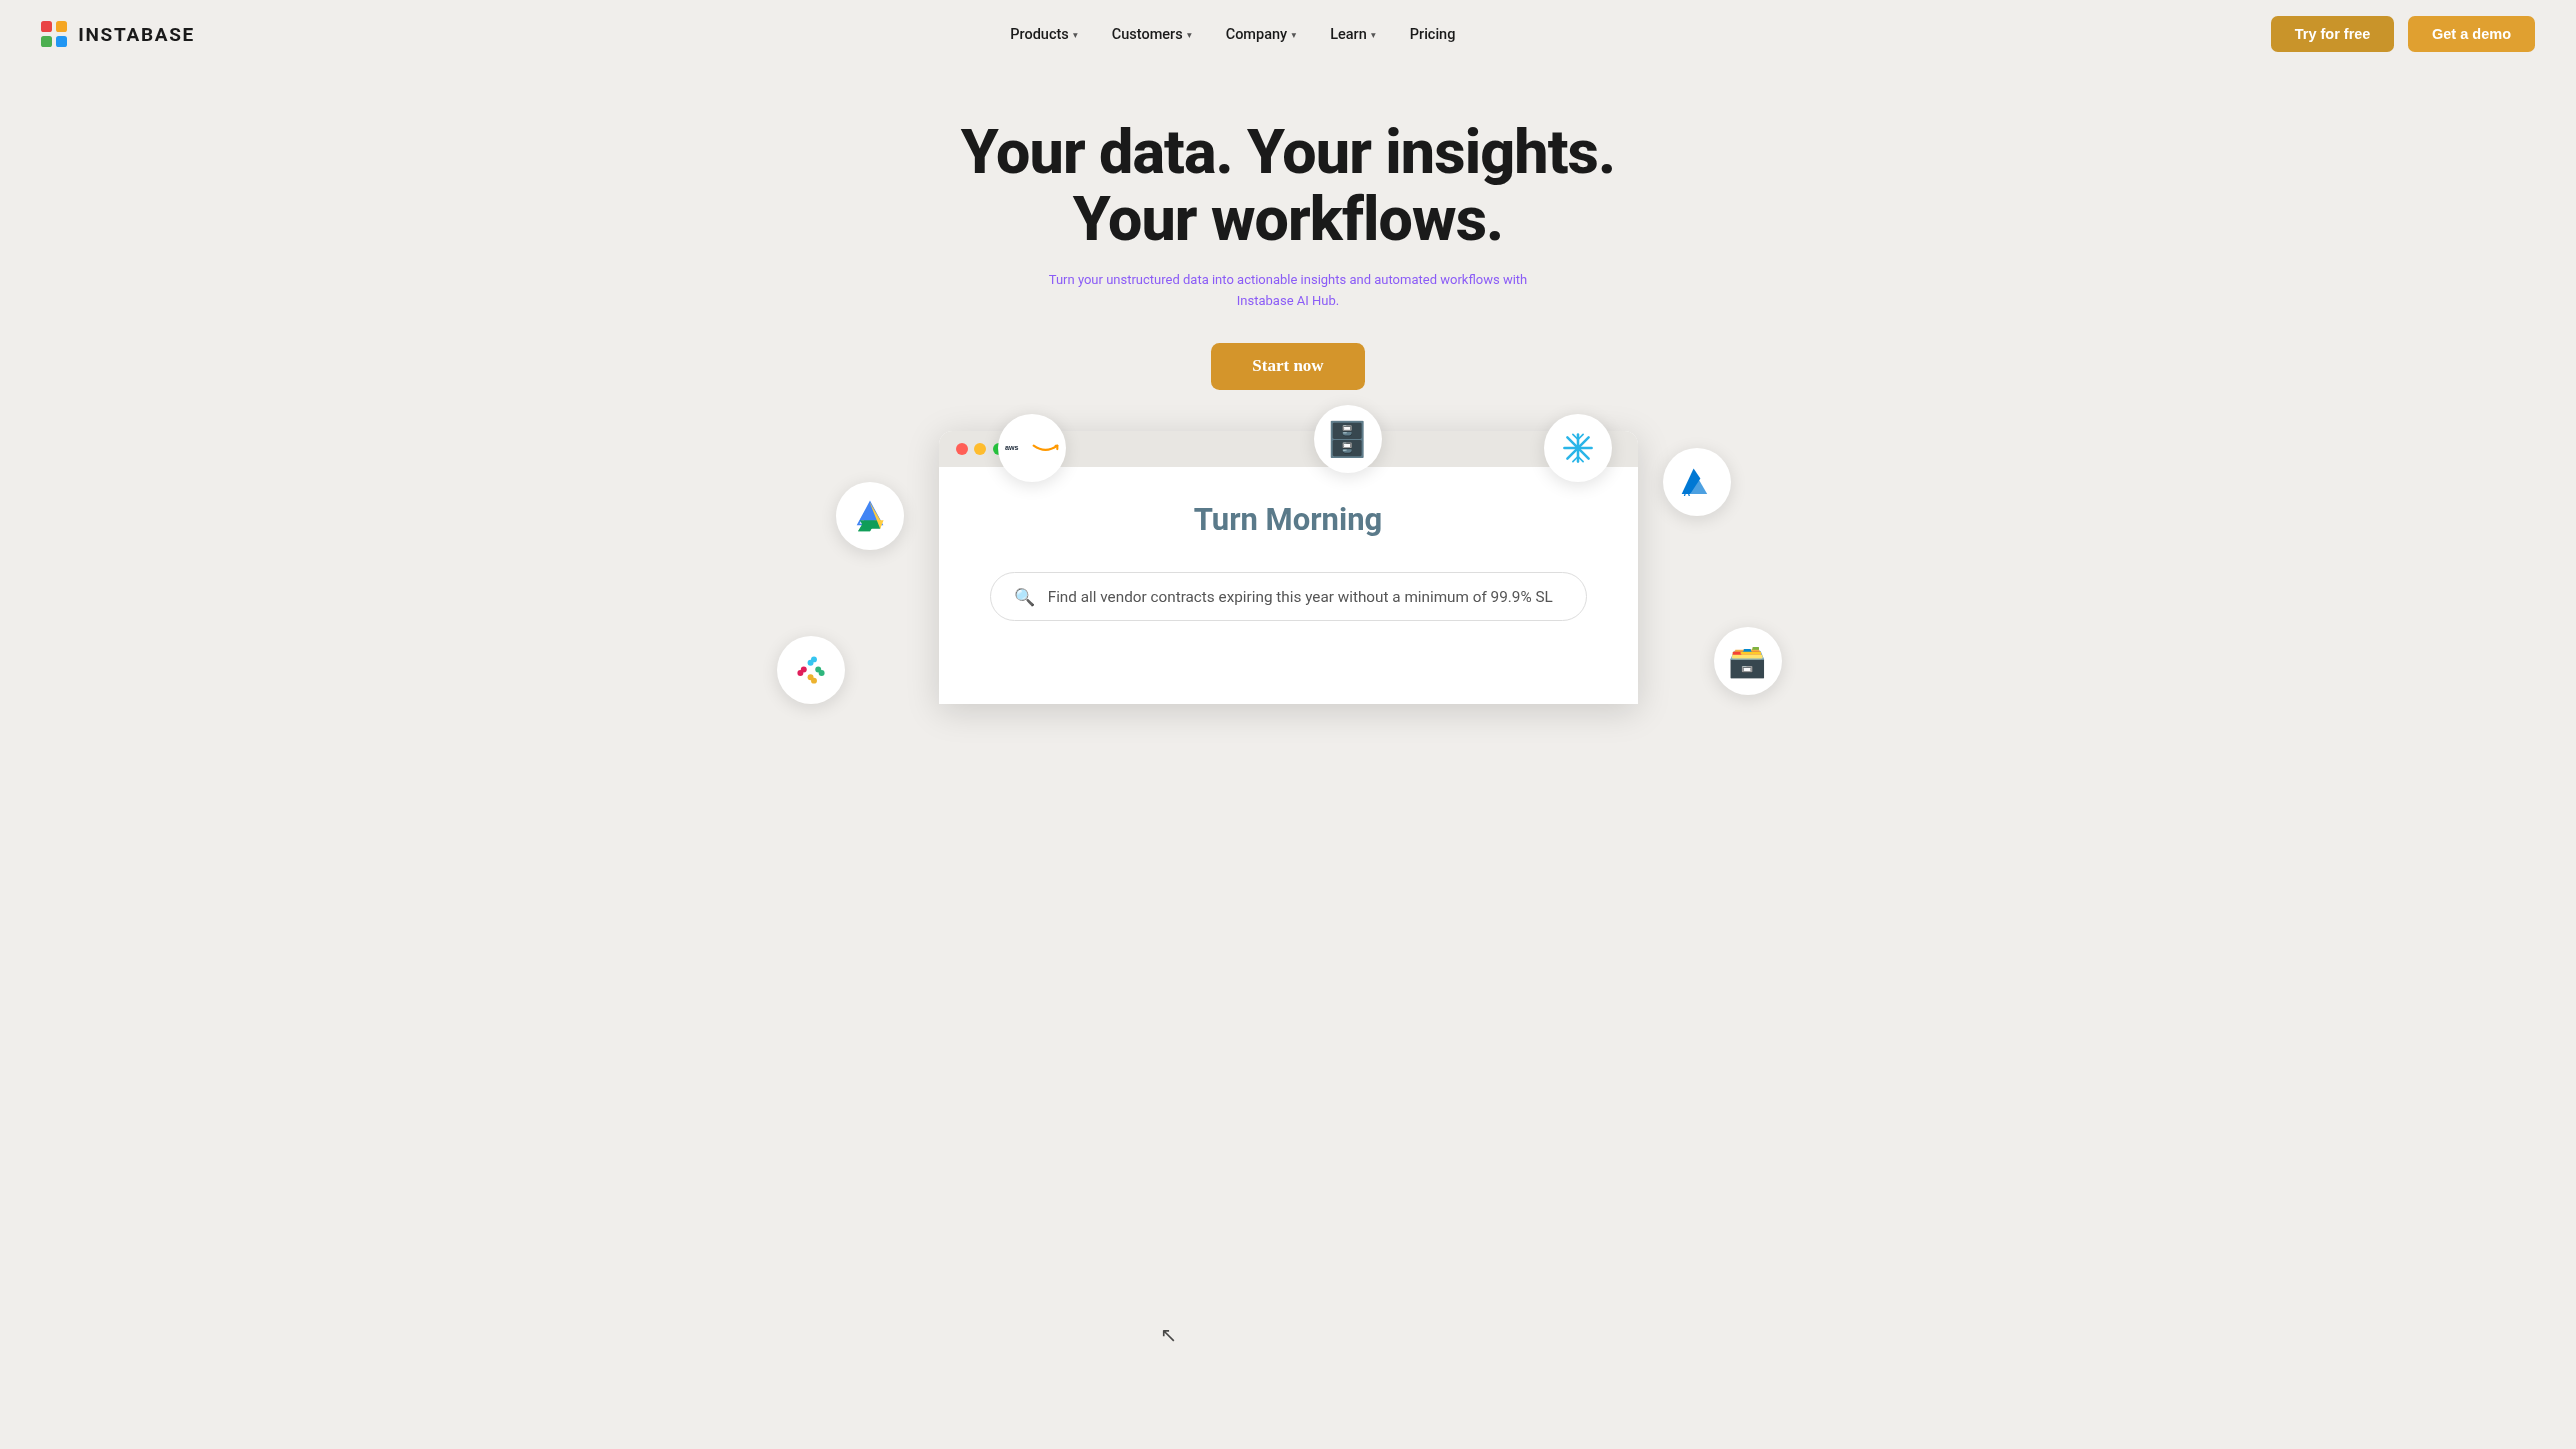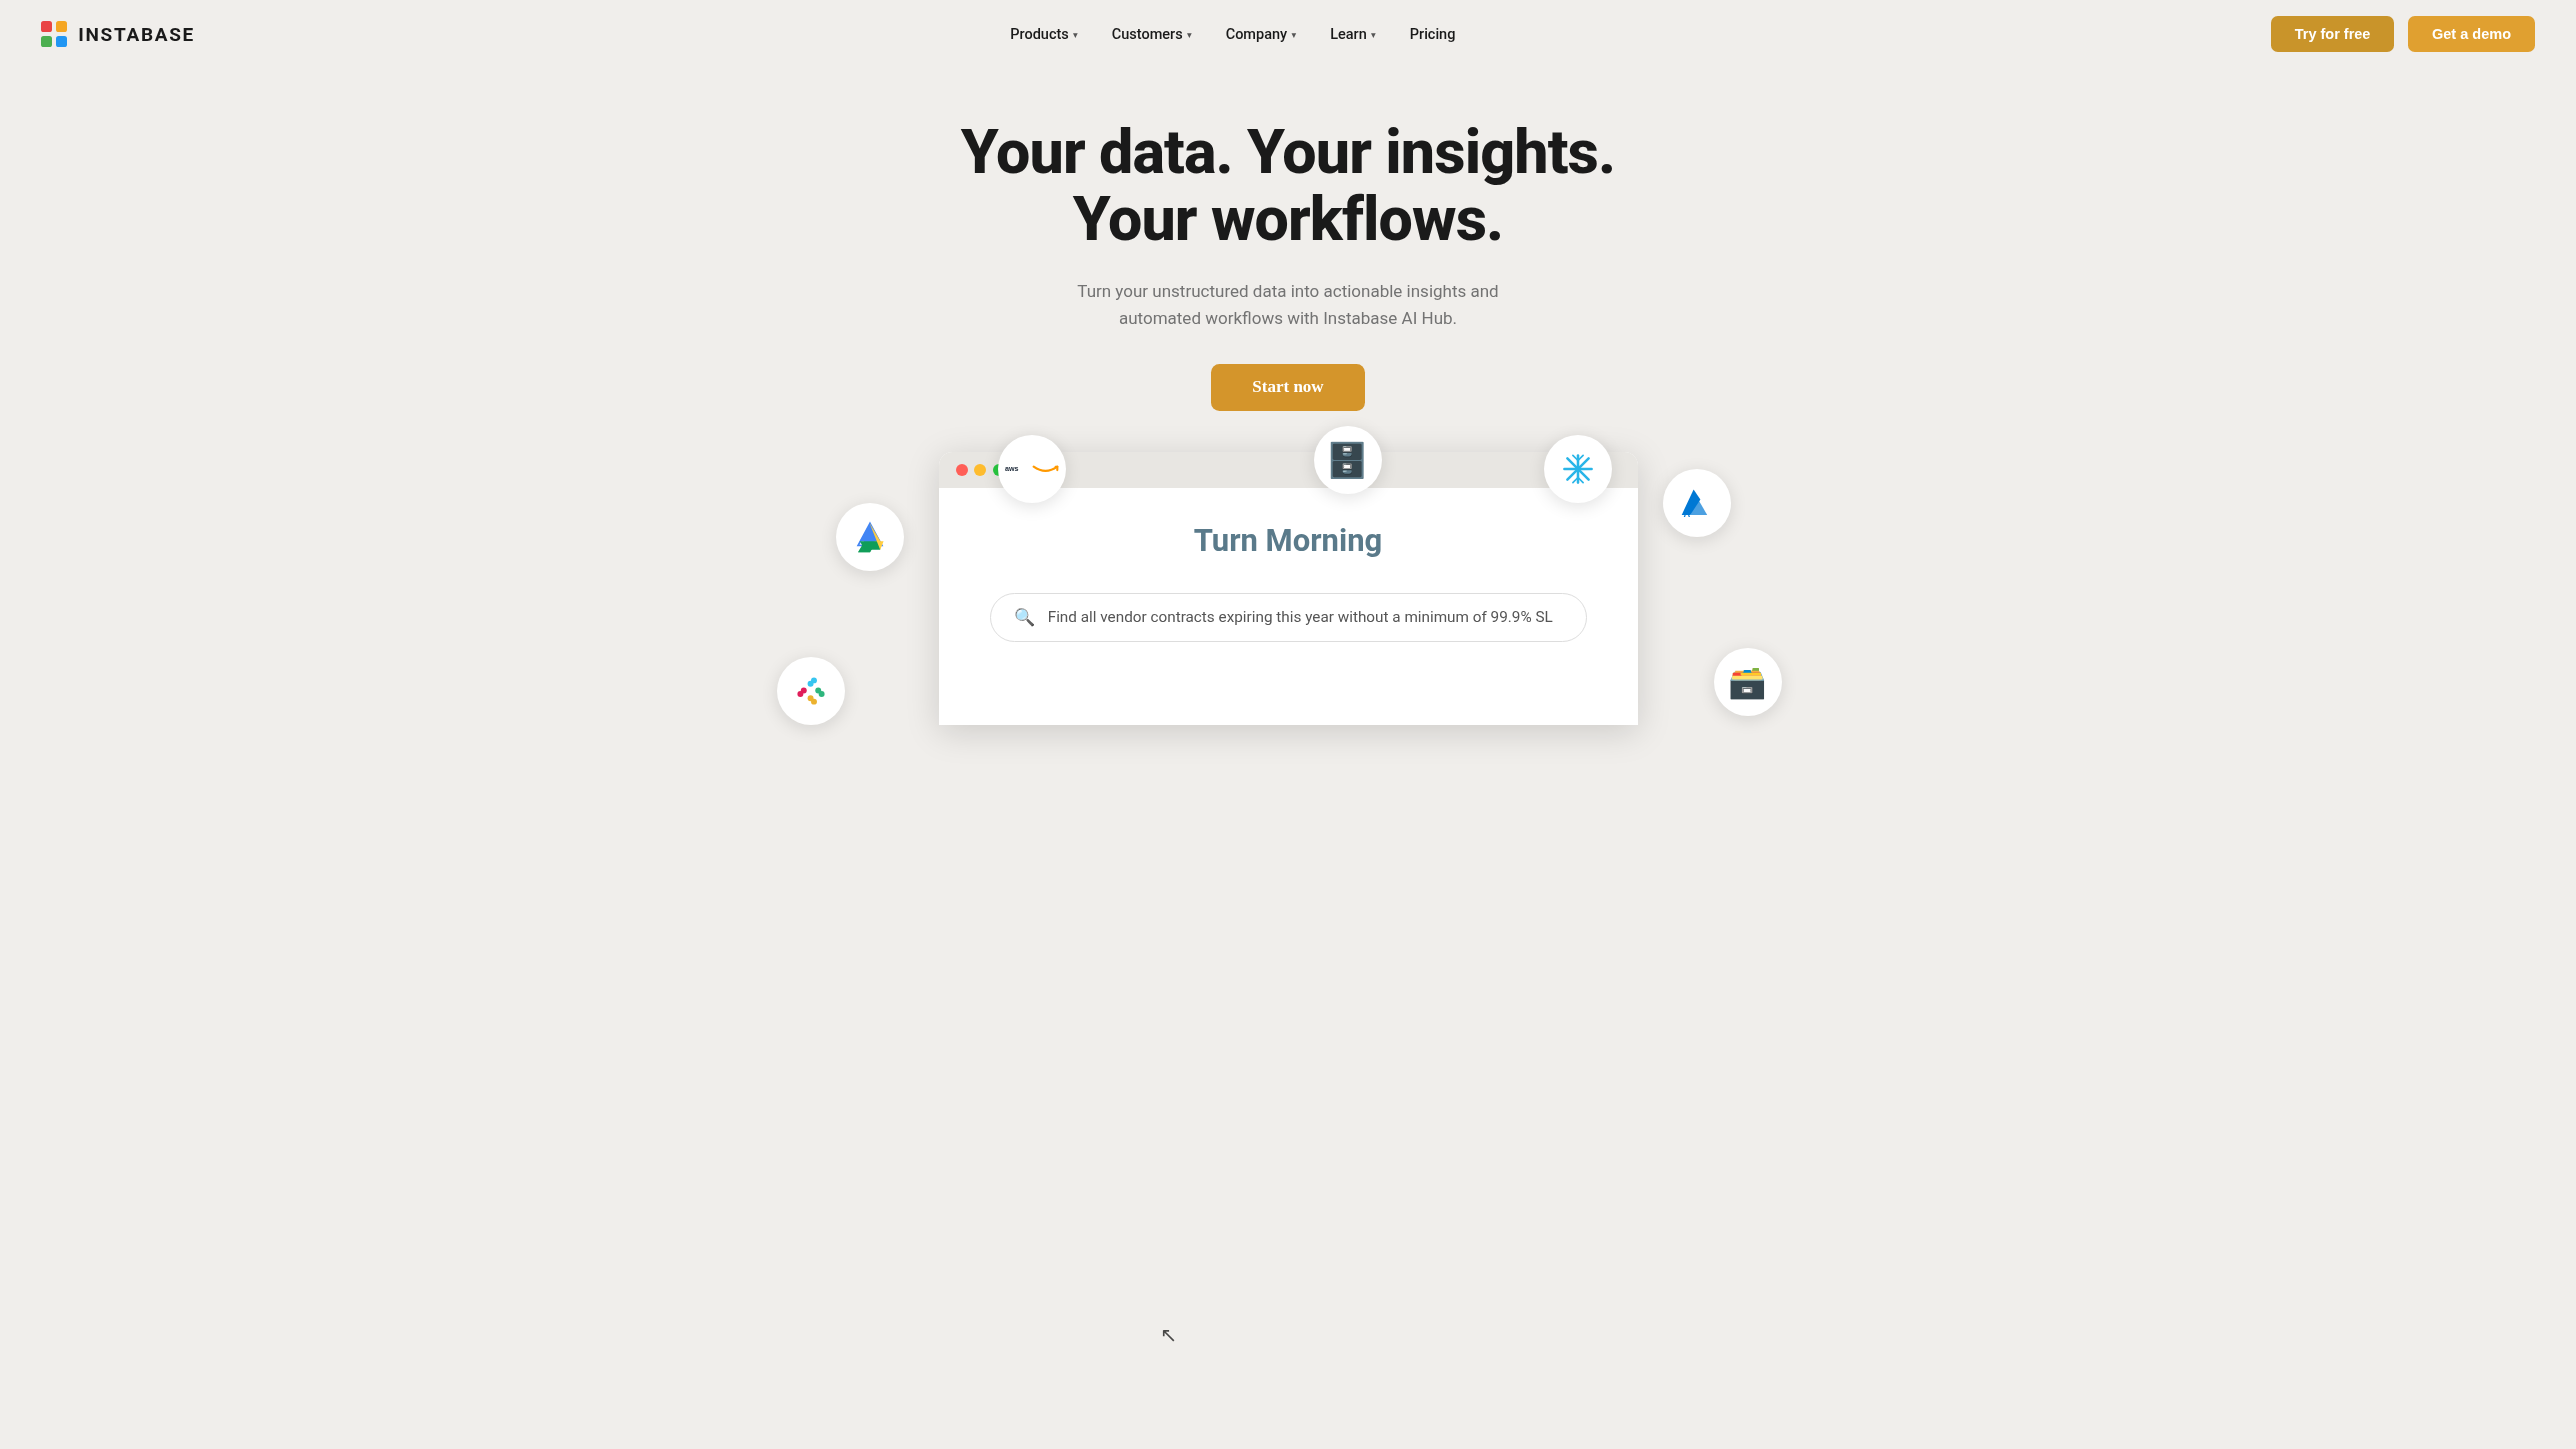--- a/index.html
+++ b/index.html
@@ -128,23 +128,23 @@
     .hero-title {
       font-size: 61px;
       font-weight: 800;
       color: #1a1a1a;
       line-height: 1.1;
       max-width: 767px;
       letter-spacing: -0.9px;
     }
 
     .hero-subtitle {
-      font-size: 17px;
-      color: #737373;
-      margin-top: 25px;
+      font-size: 13px;
+      color: #8b5cf6;
+      margin-top: 17px;
       max-width: 494px;
       line-height: 1.6;
     }
 
     .btn-start-now {
       margin-top: 31px;
       padding: 13.6px 41px;
       font-size: 17px;
       font-weight: 600;
       background: #d4952b;

